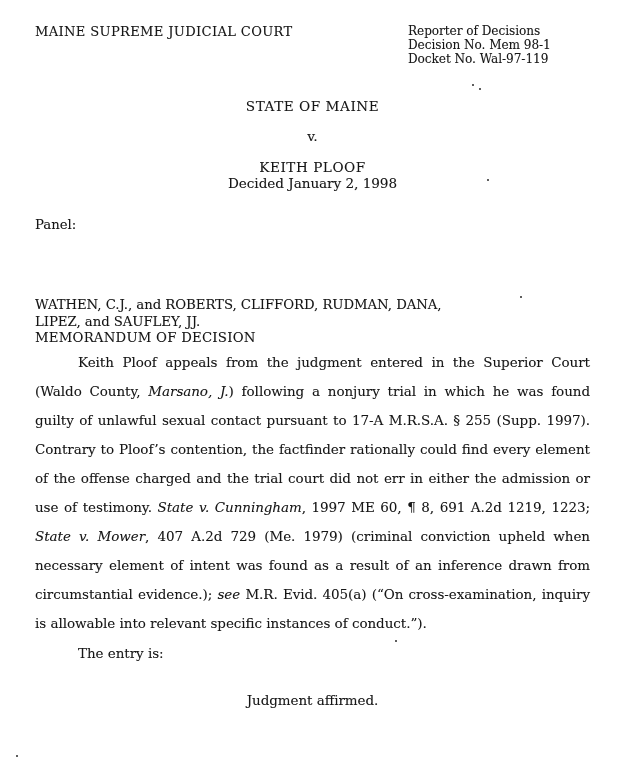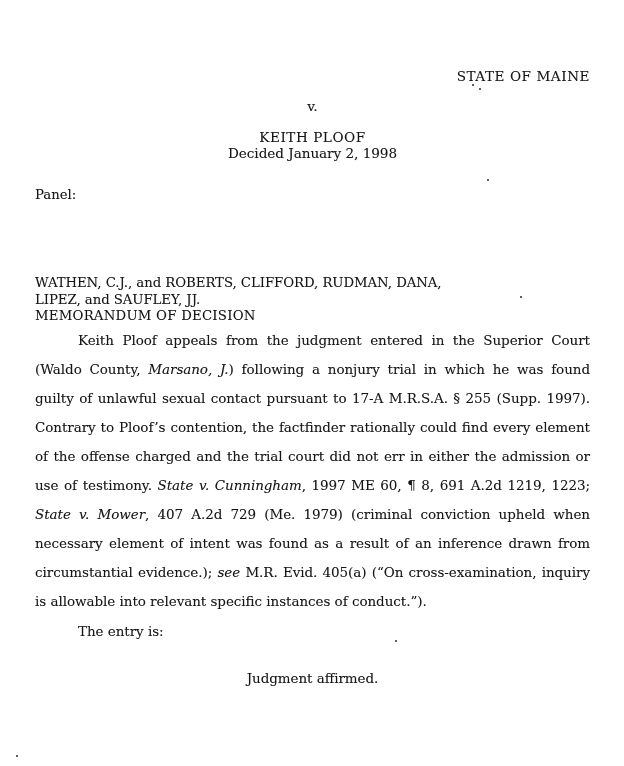--- a/index.html
+++ b/index.html
@@ -17,29 +17,29 @@
     box-sizing: border-box;
     padding: 24px 34px 0 35px;
     text-shadow: 0.3px 0.3px 0 rgba(0,0,0,0.28);
   }
   
   .doc-header { display: flex; justify-content: space-between; align-items: flex-start; }
   .court-name { font-size: 13px; letter-spacing: 0.4px; white-space: nowrap; }
   .reporter-block { font-size: 12px; line-height: 14px; width: 182px; }
   
   .caption { text-align: center; font-size: 13.5px; }
-  .party-top   { margin-top: 44px; letter-spacing: 0.6px; text-align: right; }
+  .party-top   { margin-top: 32px; letter-spacing: 0.6px; }
   .versus      { margin-top: 14px; }
   .party-bottom{ margin-top: 15px; letter-spacing: 0.6px; }
   .submitted   { margin-top: 25px; line-height: 16px; }
   .decided     { line-height: 16px; }
   
   .panel-row { display: flex; margin-top: 26px; font-size: 13.2px; line-height: 16.5px; flex-direction: column; }
   .panel-label { width: 80px; flex: 0 0 80px; }
-  .panel-justices { max-width: 452px; margin-top: 8px; }
+  .panel-justices { max-width: 452px; }
   
   .memo-heading { font-size: 13.2px; letter-spacing: 0.3px; }
   
   .body-par {
     margin-top: 3px;
     font-size: 13.4px;
     line-height: 29px;
     text-align: justify;
     text-indent: 43px;
   }
@@ -63,20 +63,28 @@
   .s3 { left: 487px; top: 179px; width: 2px; height: 2px; }
   .s4 { left: 520px; top: 296px; width: 2px; height: 2px; }
   .s5 { left: 16px;  top: 755px; width: 2px; height: 2px; }
   .s6 { left: 395px; top: 640px; width: 2px; height: 2px; }
 </style>
 </head>
 <body>
 
 <div class="page">
 
+  <div class="doc-header">
+    <div class="court-name">MAINE SUPREME JUDICIAL COURT</div>
+    <div class="reporter-block">
+      <div>Reporter of Decisions</div>
+      <div>Decision No. Mem 98-1</div>
+      <div>Docket No. Wal-97-119</div>
+    </div>
+  </div>
 
   <div class="caption">
     <div class="party-top">STATE OF MAINE</div>
     <div class="versus">v.</div>
     <div class="party-bottom">KEITH PLOOF</div>
     <div class="decided">Decided January 2, 1998</div>
   </div>
 
   <div class="panel-row">
     <div class="panel-label">Panel:</div>

